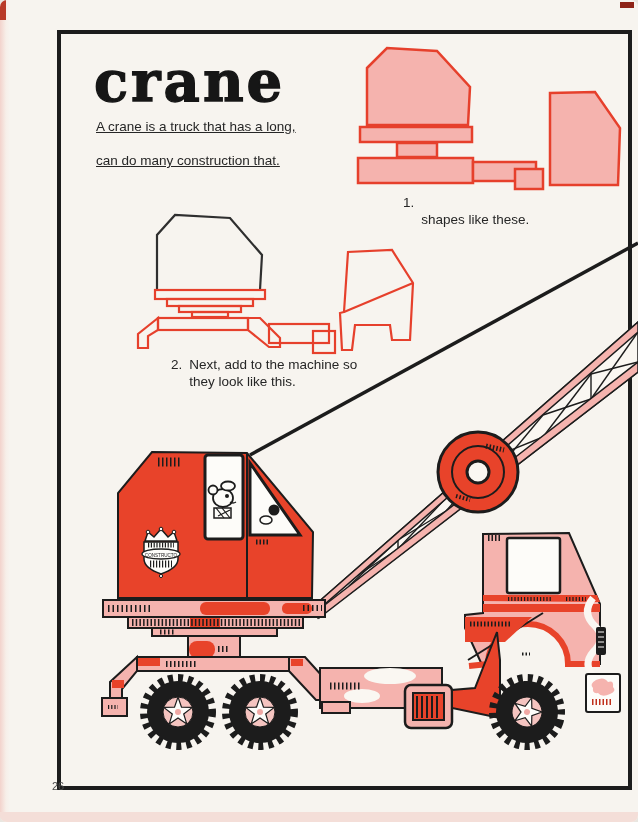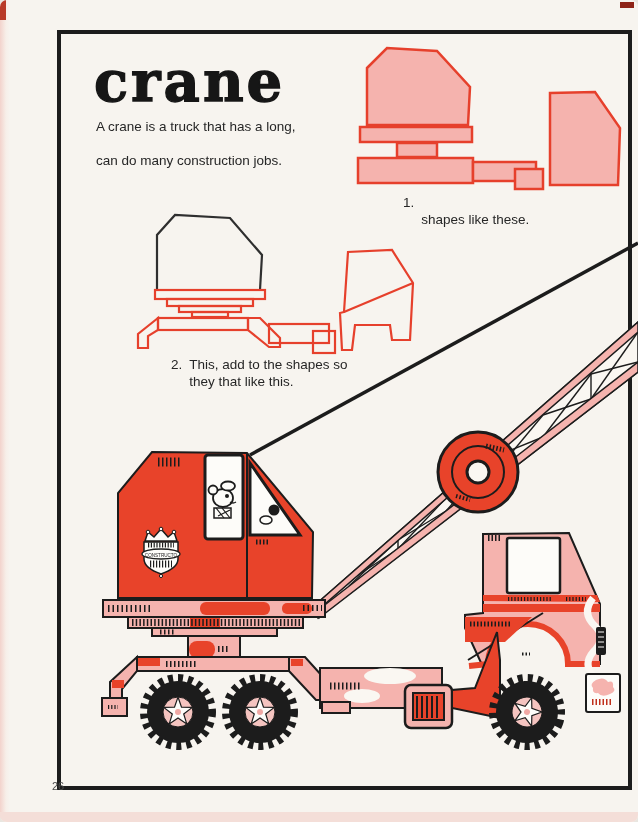--- a/index.html
+++ b/index.html
@@ -9,21 +9,21 @@
         background:linear-gradient(90deg,#f3d3cc 0%,#f7efe9 60%,rgba(247,244,239,0) 100%);}
   .edge-bottom{position:absolute;left:0;top:812px;width:638px;height:10px;background:#f4ded8;}
   .mark-tl{position:absolute;left:0;top:0;width:6px;height:20px;background:#b93a28;}
   .mark-tr{position:absolute;left:620px;top:2px;width:14px;height:6px;background:#8f2418;}
   .frame{position:absolute;left:57px;top:30px;width:567px;height:752px;
         border:4px solid #1c1c1c;background:transparent;}
   .title{position:absolute;left:94px;top:48px;font-family:"DejaVu Serif",serif;
         font-weight:bold;font-size:56px;letter-spacing:3px;color:#161616;
         -webkit-text-stroke:1.3px #161616;}
   .intro{position:absolute;left:96px;top:118px;width:264px;font-size:13.5px;
-        line-height:17px;color:#262626;}
+        line-height:17px;color:#262626;text-decoration:underline;}
   .caption{position:absolute;font-size:13.5px;line-height:17px;color:#262626;display:flex;}
   .caption .num{margin-right:7px;}
   .cap1{left:403px;top:194px;}
   .cap2{left:171px;top:356px;}
   .pagenum{position:absolute;left:52px;top:780px;font-size:11px;color:#4a4a4a;}
   svg{position:absolute;overflow:visible;}
   .ill{pointer-events:none;}
 </style>
 </head>
 <body>
@@ -34,21 +34,21 @@
   <div class="edge-bottom"></div>
   <div class="mark-tl"></div>
   <div class="mark-tr"></div>
   <div class="frame"></div>
 
   <div class="title">crane</div>
 
   <div class="intro">
     <span>A crane is a truck that has a long,</span><br>
     <br>
-    <span>can do many construction jobs.</span>
+    <span>can do many construction that.</span>
   </div>
 
   <svg class="ill" style="left:340px;top:40px" width="298" height="158" viewBox="0 0 298 158">
     <g fill="#f5b3ae" stroke="#e6402c" stroke-width="2.5" stroke-linejoin="miter">
       <polygon points="27,28 47,8 97,11 130,47 128,85 27,85"></polygon>
       <rect x="20" y="87" width="112" height="15"></rect>
       <rect x="57" y="103" width="40" height="14"></rect>
       <rect x="18" y="118" width="115" height="25"></rect>
       <rect x="133" y="122" width="63" height="19"></rect>
       <rect x="175" y="129" width="28" height="20"></rect>
@@ -77,22 +77,22 @@
       <rect x="189" y="119" width="60" height="19"></rect>
       <rect x="233" y="126" width="22" height="22"></rect>
       <path d="M268,47 L264,107 L260,108 L262,145 L272,145 L275,120 L310,120 L312,135 L330,135 L333,78 L312,45 Z"></path>
       <line x1="264" y1="107" x2="333" y2="78"></line>
     </g>
   </svg>
 
   <div class="caption cap2">
     <span class="num">2.</span>
     <span class="lines">
-      <span>This, add to the shapes so</span><br>
-      <span>they that like this.</span>
+      <span>Next, add to the machine so</span><br>
+      <span>they look like this.</span>
     </span>
   </div>
 
   <svg class="ill" style="left:60px;top:240px" width="578" height="520" viewBox="0 0 578 520">
 
     <line x1="190" y1="215" x2="578" y2="3" stroke="#1c1c1c" stroke-width="3.5"></line>
 
     <g>
       <polygon points="255,365 578,82 578,132 258,378" fill="#faf7f2" stroke="#1c1c1c" stroke-width="1.5"></polygon>
       <g stroke="#1c1c1c" stroke-width="1.4" fill="none">

